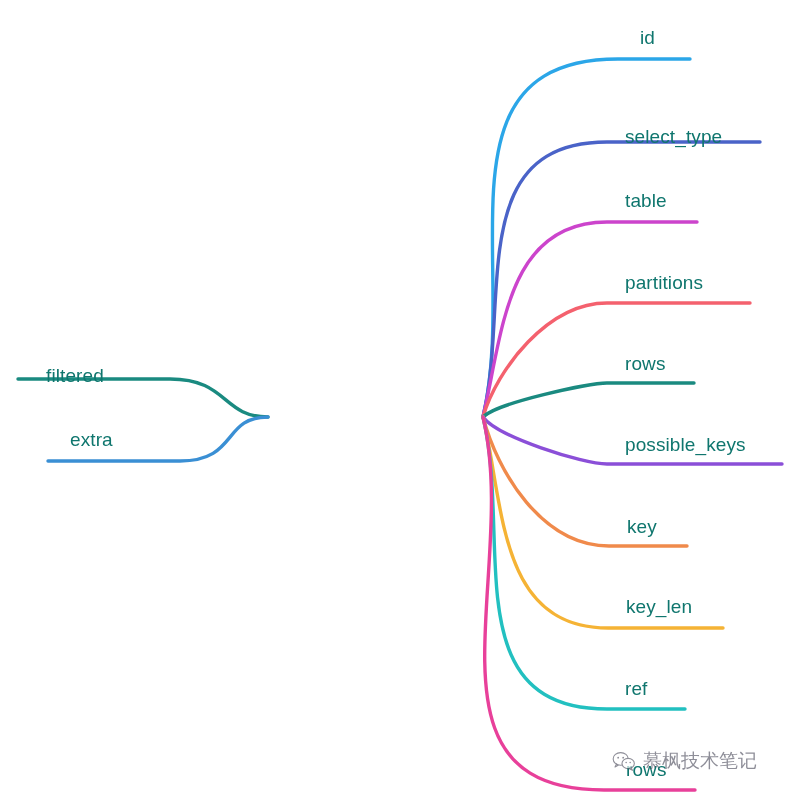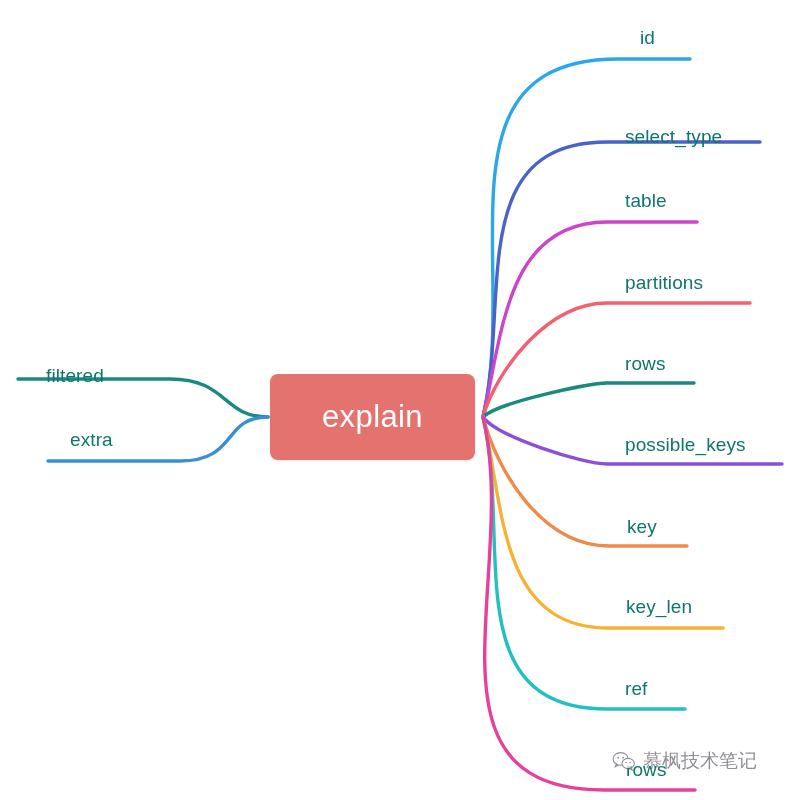--- a/index.html
+++ b/index.html
@@ -90,23 +90,20 @@
       <path d="M 483 417 C 497 402.72, 589.32 383, 607 383 L 694 383" fill="none" stroke="#1a8a80" stroke-width="3.4" stroke-linecap="round"></path>
       <path d="M 483 417 C 497 436.74, 582.56 464, 607 464 L 782 464" fill="none" stroke="#8b4fd8" stroke-width="3.4" stroke-linecap="round"></path>
       <path d="M 483 417 C 497 471.18, 541.92 546, 609 546 L 687 546" fill="none" stroke="#f08a4b" stroke-width="3.4" stroke-linecap="round"></path>
       <path d="M 483 417 C 504.1 505.62, 498.28 628, 608 628 L 723 628" fill="none" stroke="#f5b335" stroke-width="3.4" stroke-linecap="round"></path>
       <path d="M 483 417 C 512.2 539.64, 455.15999999999997 709, 607 709 L 685 709" fill="none" stroke="#22c0c0" stroke-width="3.4" stroke-linecap="round"></path>
       <path d="M 483 417 C 520.3 573.66, 410.03999999999996 790, 604 790 L 695 790" fill="none" stroke="#e8409a" stroke-width="3.4" stroke-linecap="round"></path>
       <path d="M 18 379 L 170 379 C 228 379, 222 417, 268 417" fill="none" stroke="#1a8a80" stroke-width="3.4" stroke-linecap="round"></path>
       <path d="M 48 461 L 180 461 C 238 461, 222 417, 268 417" fill="none" stroke="#3a8fd4" stroke-width="3.4" stroke-linecap="round"></path>
     </svg>
 
-  <div id="center-node">
-    <span id="center-node-label">explain</span>
-  </div>
 
   <div id="labels-layer">
       <div class="node-label" style="left: 640px; top: 28px;">id</div>
       <div class="node-label" style="left: 625px; top: 127px;">select_type</div>
       <div class="node-label" style="left: 625px; top: 191px;">table</div>
       <div class="node-label" style="left: 625px; top: 273px;">partitions</div>
       <div class="node-label" style="left: 625px; top: 354px;">rows</div>
       <div class="node-label" style="left: 625px; top: 435px;">possible_keys</div>
       <div class="node-label" style="left: 627px; top: 517px;">key</div>
       <div class="node-label" style="left: 626px; top: 597px;">key_len</div>

